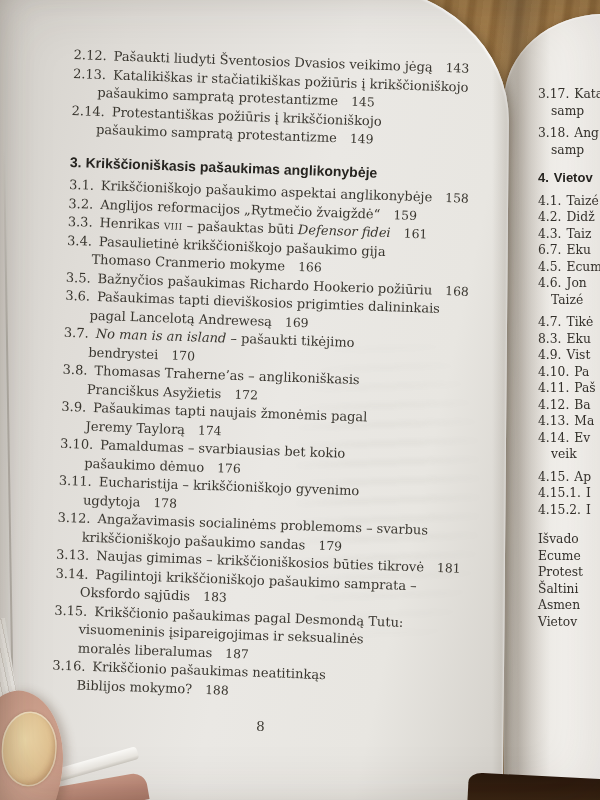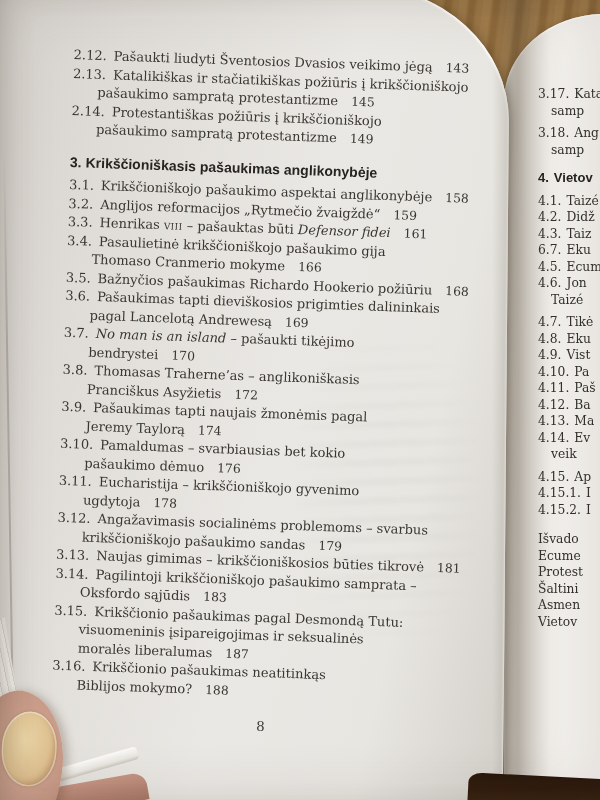--- a/index.html
+++ b/index.html
@@ -121,21 +121,21 @@
         <div class="r-line"><span class="r-num">4.5.</span><span>Ecume</span></div>
       </div>
       <div class="r-entry multi">
         <div class="r-line"><span class="r-num">4.6.</span><span>Jon</span></div>
         <div class="r-line r-cont">Taizé</div>
       </div>
       <div class="r-entry">
         <div class="r-line"><span class="r-num">4.7.</span><span>Tikė</span></div>
       </div>
       <div class="r-entry">
-        <div class="r-line"><span class="r-num">4.8.</span><span>Eku</span></div>
+        <div class="r-line"><span class="r-num">8.3.</span><span>Eku</span></div>
       </div>
       <div class="r-entry">
         <div class="r-line"><span class="r-num">4.9.</span><span>Vist</span></div>
       </div>
       <div class="r-entry">
         <div class="r-line"><span class="r-num">4.10.</span><span>Pa</span></div>
       </div>
       <div class="r-entry">
         <div class="r-line"><span class="r-num">4.11.</span><span>Paš</span></div>
       </div>

